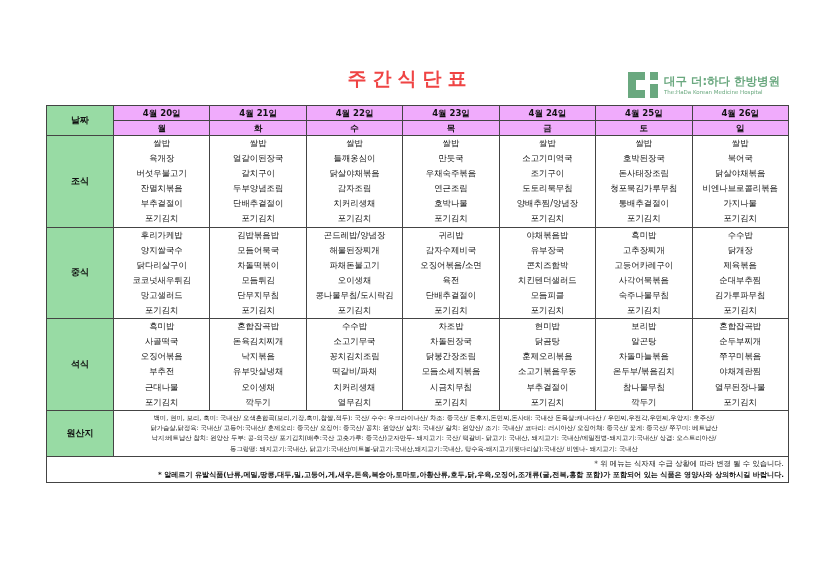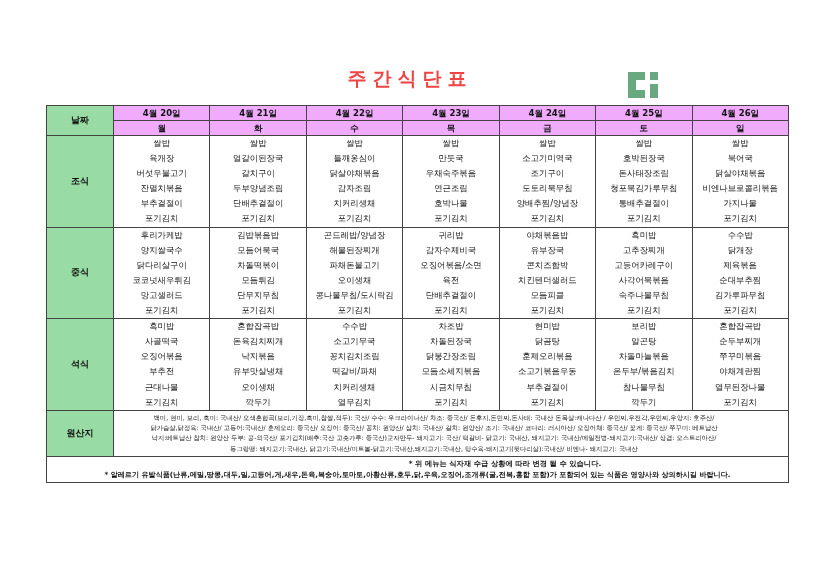--- a/index.html
+++ b/index.html
@@ -35,36 +35,40 @@
     .rowlbl { background: #98dba4; font-weight: bold; font-size: 9px; }
 
     .meal-cell { background: #fff; padding: 0; margin-left: 8px; }
     .meal-cell .item { font-size: 8.4px; line-height: 15.1px; height: 15.1px; white-space: nowrap; overflow: hidden; }
     tr.meal td { height: 90.5px; }
 
     .origin-cell { font-size: 6.3px; line-height: 10.3px; padding: 2px 40px 2px 6px; background: #fff; text-align: center; }
     tr.origin td { height: 43px; }
 
     .notes-cell { padding: 1px 4px; background: #fff; }
-    .note1 { font-size: 7.3px; font-weight: bold; line-height: 11px; padding-left: 175px; text-align: center; }
-    .note2 { font-size: 7.1px; font-weight: bold; line-height: 11px; text-align: center; white-space: nowrap; }
+    .note1 { font-size: 7.3px; font-weight: normal; line-height: 11px; padding-left: 175px; text-align: right; }
+    .note2 { font-size: 7.1px; font-weight: bold; line-height: 11px; text-align: right; white-space: nowrap; }
     tr.notes td { height: 26px; }
   </style>
 </head>
 <body>
 
 <div class="title">주간식단표</div>
 
 <div class="logo">
   <div class="logo-mark">
     <div class="bar-left"></div>
       <div class="bar-top"></div>
       <div class="bar-bot"></div>
     <div class="sq1"></div>
       <div class="sq2"></div>
+  </div>
+  <div class="logo-text">
+    <span class="logo-ko">대구 더:하다 한방병원</span>
+    <span class="logo-en">The:HaDa Korean Medicine Hospital</span>
   </div>
 </div>
 
 <table class="menu">
   <colgroup>
     <col class="lbl">
       <col class="day">
       <col class="day">
       <col class="day">
       <col class="day">

